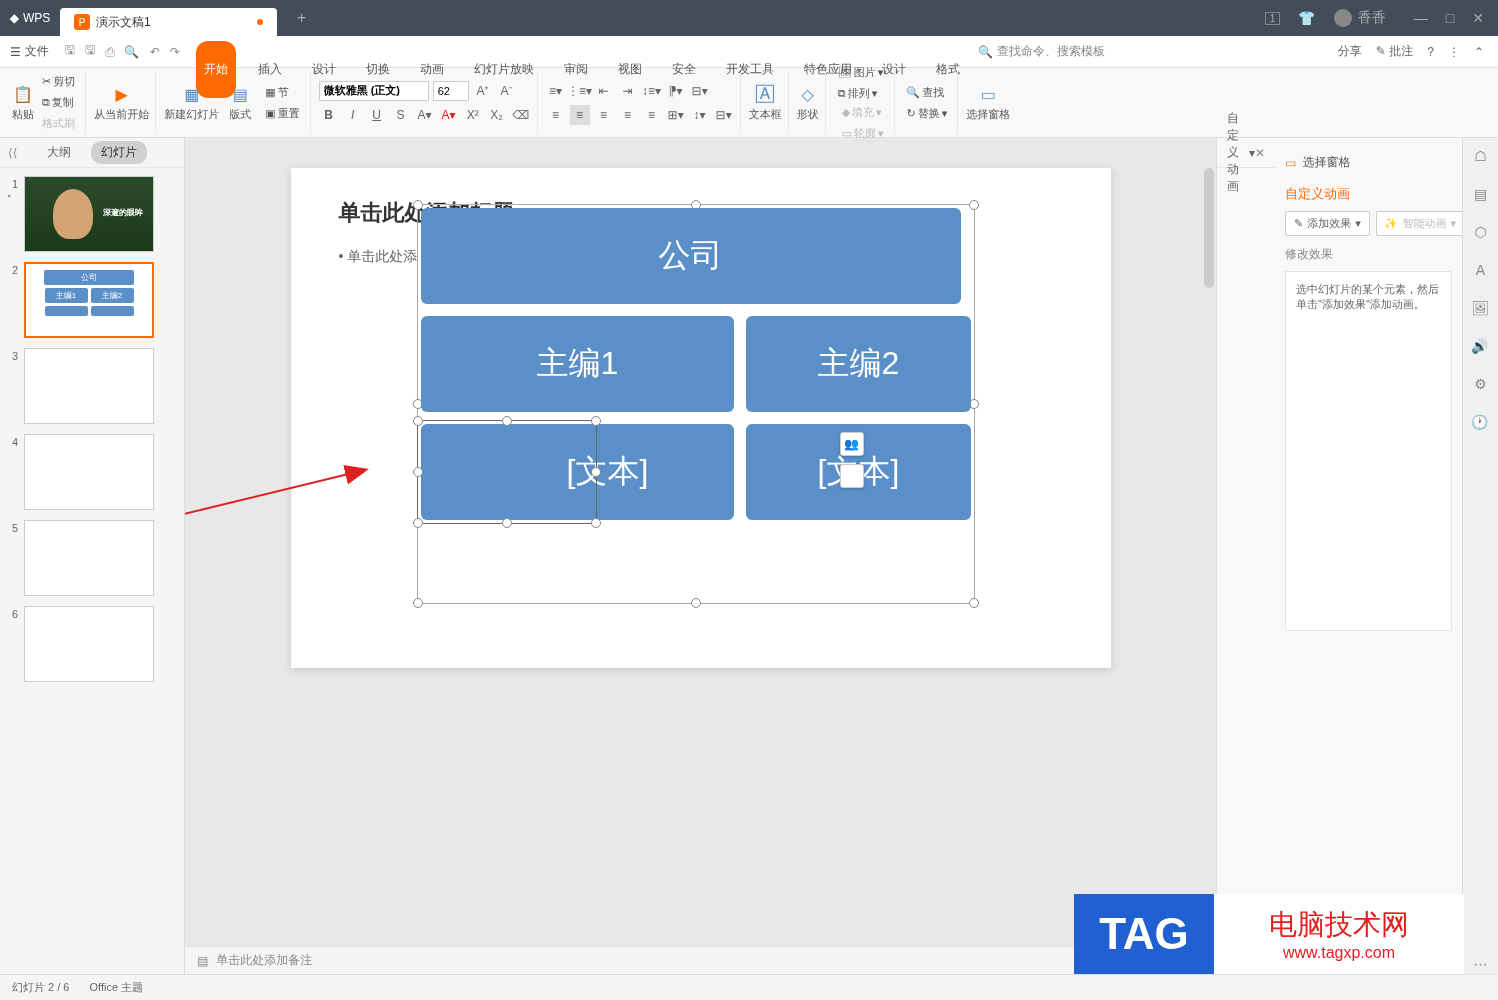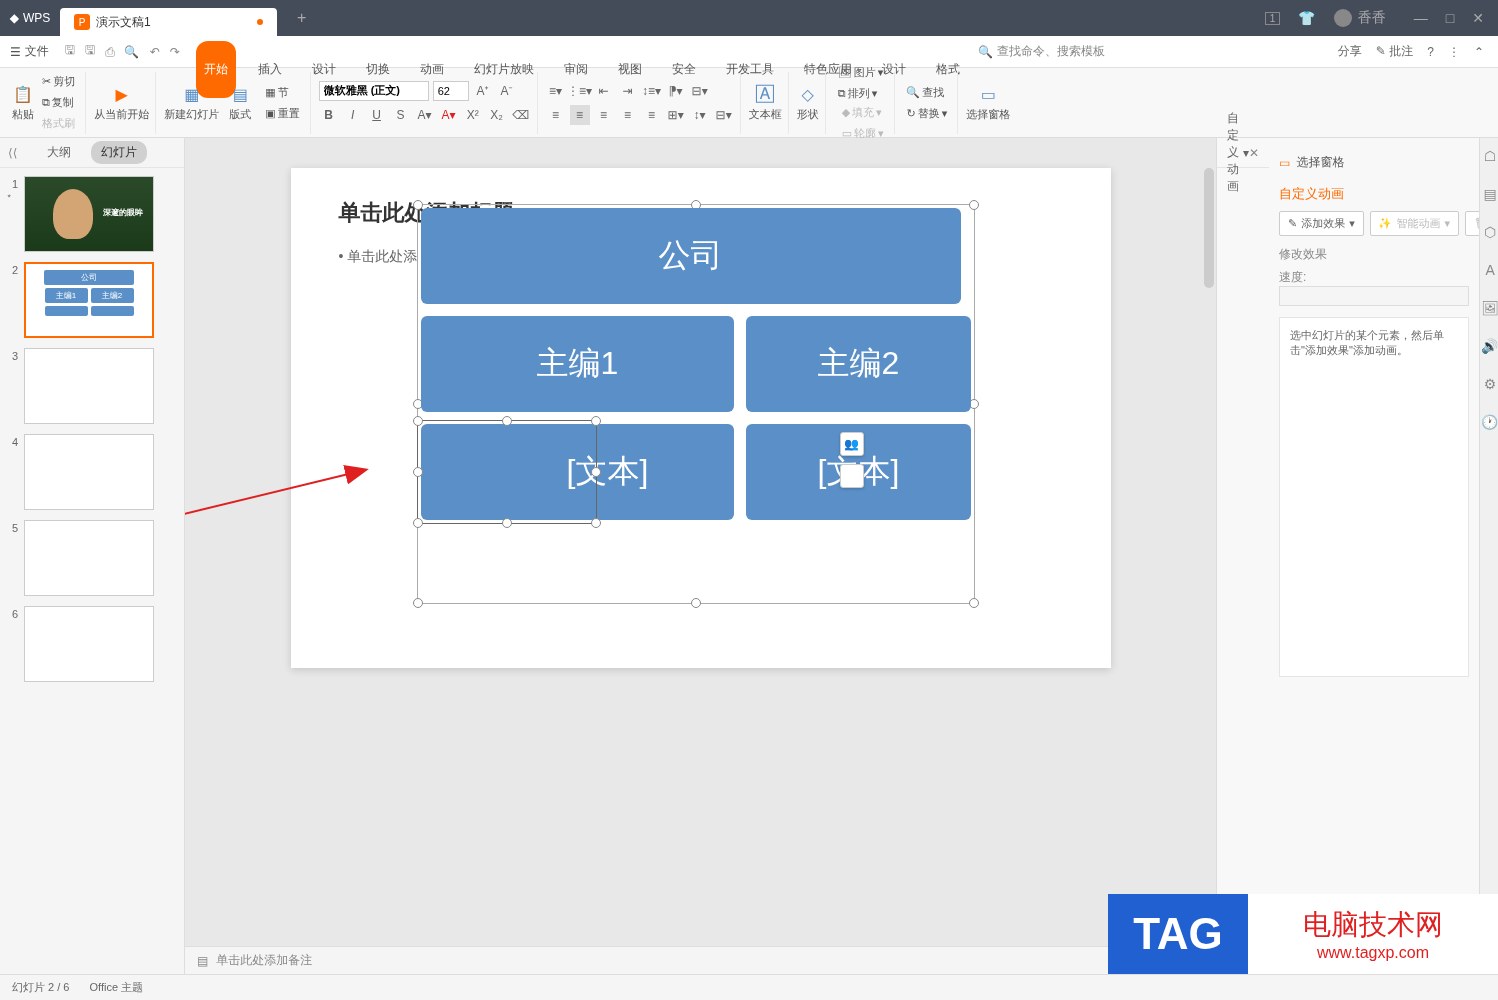--- a/index.html
+++ b/index.html
@@ -104,21 +104,21 @@
 .arrow-btn { width:22px; height:22px; background:#ddd; border-radius:3px; display:flex; align-items:center; justify-content:center;}
 
 
 .side-toolbar { width:36px; background:#f0f0f0; border-left:1px solid #ddd; display:flex; flex-direction:column; align-items:center; padding-top:8px; gap:18px;}
 .side-icon { width:20px; height:20px; color:#888; display:flex; align-items:center; justify-content:center; font-size:14px;}
 
 
 .statusbar { height: 26px; background: #f5f5f5; border-top: 1px solid #ddd; display: flex; align-items: center; padding: 0 12px; font-size: 11px; color: #666; gap:20px;}
 
 
-.watermark { position:absolute; right:0; bottom:26px; width:390px; height:80px; z-index:200;}
+.watermark { position:absolute; right:0; bottom:26px; width:424px; height:80px; z-index:200;}
 .wm-tag { position:absolute; left:0; top:0; width:140px; height:80px; background:#2060d0; color:#fff; font-size:44px; font-weight:bold; display:flex; align-items:center; justify-content:center; font-family:Arial;}
 .wm-text { position:absolute; left:140px; top:0; width:250px; height:80px; background:#fff; display:flex; flex-direction:column; align-items:center; justify-content:center;}
 .wm-cn { font-size:28px; font-weight:normal; color:#e02020;}
 .wm-url { font-size:16px; color:#e02020; font-family:Arial;}
 
 
 .vscroll { position:absolute; right:2px; top:30px; width:10px; height:120px; background:#ccc; border-radius:5px;}
 </style>
 </head>
 <body>
@@ -438,24 +438,20 @@
           <span style="color:#ff6a00;">▭</span>
           <span>选择窗格</span>
         </div>
         <div class="panel-section-title">自定义动画</div>
         <div class="panel-btns">
           <div class="panel-btn">✎ <span>添加效果</span> ▾</div>
           <div class="panel-btn disabled">✨ <span>智能动画</span> ▾</div>
           <div class="panel-btn disabled">🗑 <span>删除</span></div>
         </div>
         <div style="color:#888; margin:6px 0;">修改效果</div>
-        <div class="panel-field">
-          <label>速度:</label>
-          <span class="sel"></span>
-        </div>
         <div class="panel-msg">选中幻灯片的某个元素，然后单击"添加效果"添加动画。</div>
       </div>
     </div>
     <div class="side-toolbar">
       <div class="side-icon">☖</div>
       <div class="side-icon">▤</div>
       <div class="side-icon">⬡</div>
       <div class="side-icon">A</div>
       <div class="side-icon">🖼</div>
       <div class="side-icon">🔊</div>

